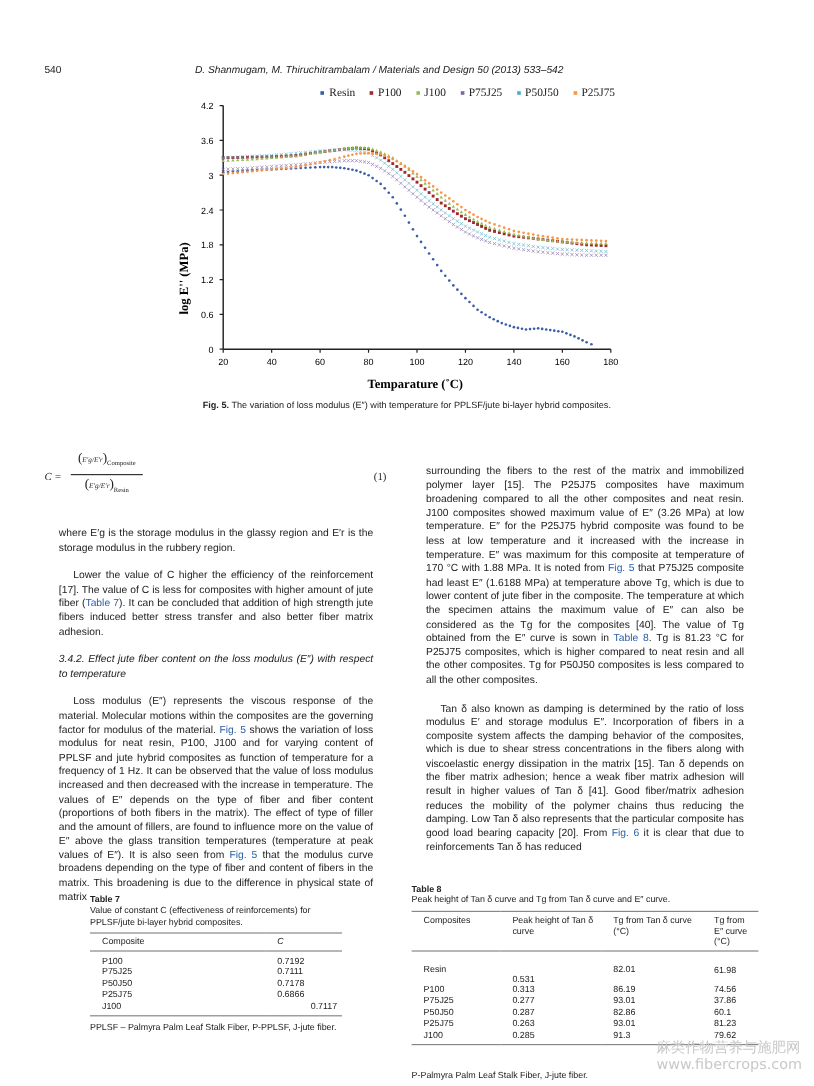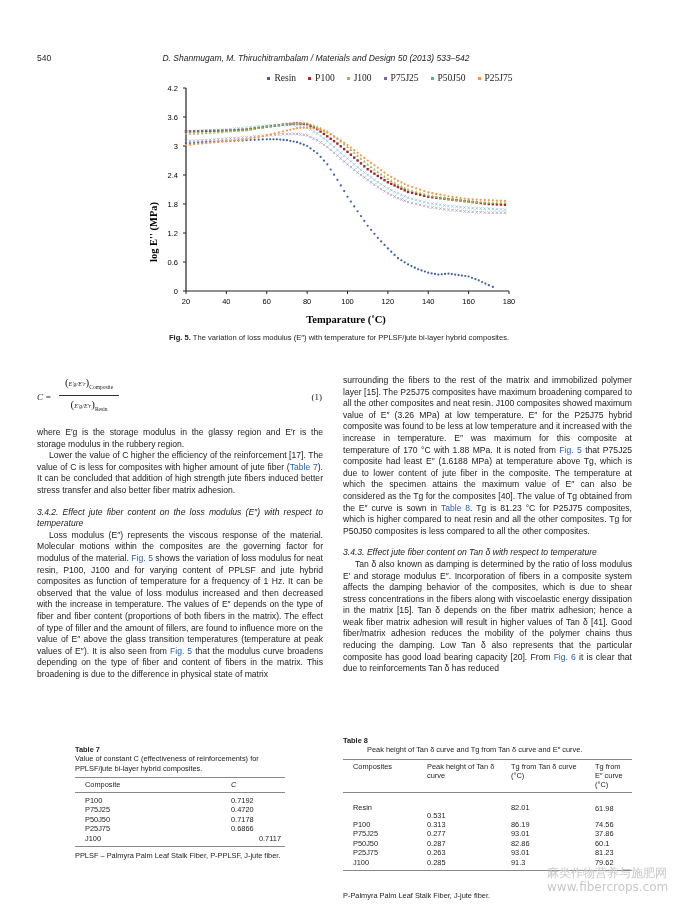--- a/index.html
+++ b/index.html
@@ -5,21 +5,21 @@
   html,body{margin:0;padding:0;background:#fff;}
   body{width:678px;height:905px;position:relative;overflow:hidden;font-family:"Liberation Serif",serif;color:#222;}
   .abs{position:absolute;}
   .hdr-page{left:37px;top:53px;font-size:8.5px;font-family:"Liberation Sans",sans-serif;}
   .hdr-title{left:0;width:566px;top:53px;text-align:center;font-size:8.5px;font-style:italic;font-family:"Liberation Sans",sans-serif;margin-left:33px;}
   .legend{left:240px;top:73px;width:300px;font-size:9.5px;display:flex;gap:12px;justify-content:center;font-family:"Liberation Serif",serif;}
   .legend span.m{display:inline-block;width:3px;height:3px;margin-right:4px;vertical-align:middle;}
   .fig-cap{left:0;width:678px;top:333px;text-align:center;font-size:7.6px;font-family:"Liberation Sans",sans-serif;}
   .fig-cap b{font-weight:bold;}
   .col{font-family:"Liberation Sans",sans-serif;font-size:8.6px;line-height:11.6px;text-align:justify;}
-  .col p{margin:0;}
+  .col p{margin:12px;}
   .indent{text-indent:12px;}
   .link{color:#2a5ea8;}
   .sec{font-style:italic;}
   .eq{left:37px;top:375px;width:285px;height:50px;font-size:9px;}
   .tbl{font-family:"Liberation Sans",sans-serif;font-size:7.4px;}
   .tbl table{border-collapse:collapse;width:100%;}
   .tbl th{font-weight:normal;text-align:left;padding:2px 4px 3px 10px;vertical-align:top;}
   .tbl td{padding:0 4px 0 10px;line-height:9.4px;}
   .tbl .topline{border-top:1.5px solid #888;}
   .tbl .midline{border-top:1.5px solid #888;}
@@ -633,63 +633,62 @@
 
 <div class="abs col" style="left:37px;top:427px;width:286px;">
   <p>where E′g is the storage modulus in the glassy region and E′r is the storage modulus in the rubbery region.</p>
   <p class="indent"><span>Lower the value of C higher the efficiency of the reinforcement [17]. The value of C is less for composites with higher amount of jute fiber (</span><span class="link">Table 7</span><span>). It can be concluded that addition of high strength jute fibers induced better stress transfer and also better fiber matrix adhesion.</span></p>
   <p class="sec" style="margin-top:10px;">3.4.2. Effect jute fiber content on the loss modulus (E″) with respect to temperature</p>
   <p class="indent"><span>Loss modulus (E″) represents the viscous response of the material. Molecular motions within the composites are the governing factor for modulus of the material. </span><span class="link">Fig. 5</span><span> shows the variation of loss modulus for neat resin, P100, J100 and for varying content of PPLSF and jute hybrid composites as function of temperature for a frequency of 1 Hz. It can be observed that the value of loss modulus increased and then decreased with the increase in temperature. The values of E″ depends on the type of fiber and fiber content (proportions of both fibers in the matrix). The effect of type of filler and the amount of fillers, are found to influence more on the value of E″ above the glass transition temperatures (temperature at peak values of E″). It is also seen from </span><span class="link">Fig. 5</span><span> that the modulus curve broadens depending on the type of fiber and content of fibers in the matrix. This broadening is due to the difference in physical state of matrix</span></p>
 </div>
 
 <div class="abs col" style="left:343px;top:375px;width:289px;">
   <p><span>surrounding the fibers to the rest of the matrix and immobilized polymer layer [15]. The P25J75 composites have maximum broadening compared to all the other composites and neat resin. J100 composites showed maximum value of E″ (3.26 MPa) at low temperature. E″ for the P25J75 hybrid composite was found to be less at low temperature and it increased with the increase in temperature. E″ was maximum for this composite at temperature of 170 °C with 1.88 MPa. It is noted from </span><span class="link">Fig. 5</span><span> that P75J25 composite had least E″ (1.6188 MPa) at temperature above Tg, which is due to lower content of jute fiber in the composite. The temperature at which the specimen attains the maximum value of E″ can also be considered as the Tg for the composites [40]. The value of Tg obtained from the E″ curve is sown in </span><span class="link">Table 8</span><span>. Tg is 81.23 °C for P25J75 composites, which is higher compared to neat resin and all the other composites. Tg for P50J50 composites is less compared to all the other composites.</span></p>
-  <p class="sec" style="margin-top:10px;">3.4.3. Effect jute fiber content on Tan δ with respect to temperature</p>
   <p class="indent"><span>Tan δ also known as damping is determined by the ratio of loss modulus E′ and storage modulus E″. Incorporation of fibers in a composite system affects the damping behavior of the composites, which is due to shear stress concentrations in the fibers along with viscoelastic energy dissipation in the matrix [15]. Tan δ depends on the fiber matrix adhesion; hence a weak fiber matrix adhesion will result in higher values of Tan δ [41]. Good fiber/matrix adhesion reduces the mobility of the polymer chains thus reducing the damping. Low Tan δ also represents that the particular composite has good load bearing capacity [20]. From </span><span class="link">Fig. 6</span><span> it is clear that due to reinforcements Tan δ has reduced</span></p>
 </div>
 
 <div class="abs tbl" style="left:75px;top:745px;width:210px;">
   <div style="font-weight:bold;">Table 7</div>
   <div style="line-height:9.5px;margin-bottom:4px;">Value of constant C (effectiveness of reinforcements) for PPLSF/jute bi-layer hybrid composites.</div>
   <table>
     <thead>
         <tr class="topline">
       <th>Composite</th>
       <th style="font-style:italic;width:50px;">C</th>
     </tr>
       </thead>
     <tbody id="t7body" class="midline">
         <tr>
           <td style="padding-top: 3px;">P100</td>
           <td style="padding-top: 3px;">0.7192</td>
         </tr>
         <tr>
           <td>P75J25</td>
-          <td>0.4720</td>
+          <td>0.7111</td>
         </tr>
         <tr>
           <td>P50J50</td>
           <td>0.7178</td>
         </tr>
         <tr>
           <td>P25J75</td>
           <td>0.6866</td>
         </tr>
         <tr class="botline">
           <td style="padding-bottom: 3px;">J100</td>
           <td style="padding-bottom: 3px; text-align: right;">0.7117</td>
         </tr>
       </tbody>
   </table>
   <div style="margin-top:4px;">PPLSF – Palmyra Palm Leaf Stalk Fiber, P-PPLSF, J-jute fiber.</div>
 </div>
 
 <div class="abs tbl" style="left:343px;top:736px;width:289px;">
   <div style="font-weight:bold;">Table 8</div>
-  <div style="line-height:9.5px;margin-bottom:4px;margin-left:24px;">Peak height of Tan δ curve and Tg from Tan δ curve and E″ curve.</div>
+  <div style="line-height:9.5px;margin-bottom:4px;">Peak height of Tan δ curve and Tg from Tan δ curve and E″ curve.</div>
   <table>
     <thead>
         <tr class="topline">
       <th style="width:60px;">Composites</th>
       <th style="width:70px;">Peak height of Tan δ curve</th>
       <th style="width:70px;">Tg from Tan δ curve (°C)</th>
       <th>Tg from E″ curve (°C)</th>
     </tr>
       </thead>
     <tbody id="t8body" class="midline">

